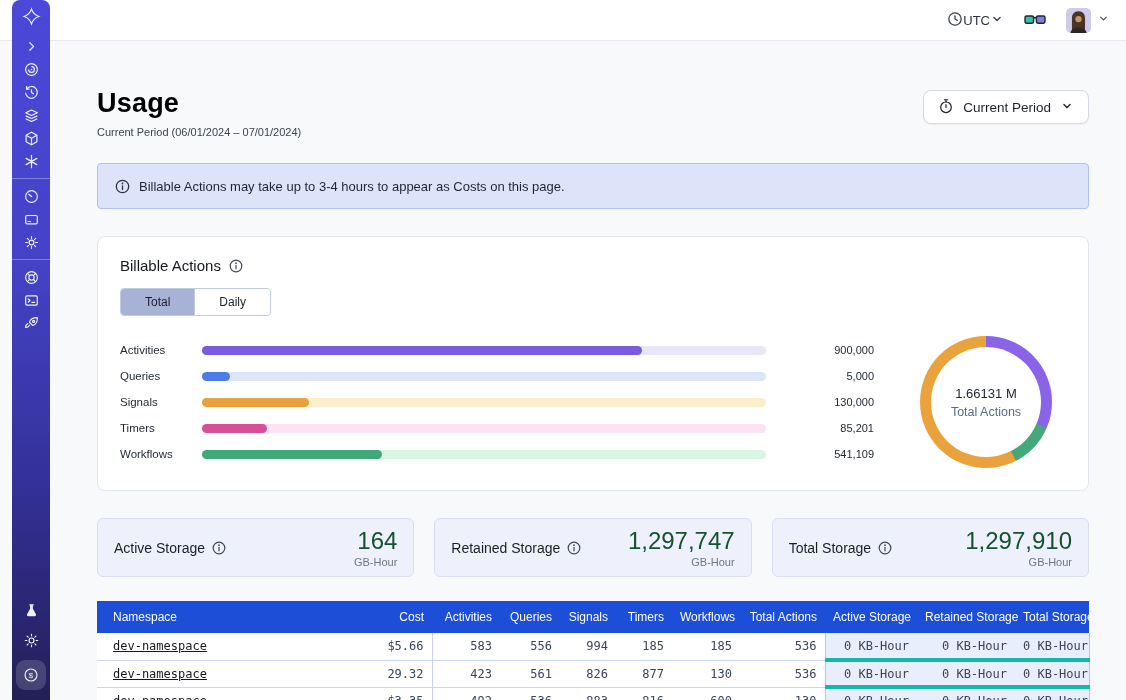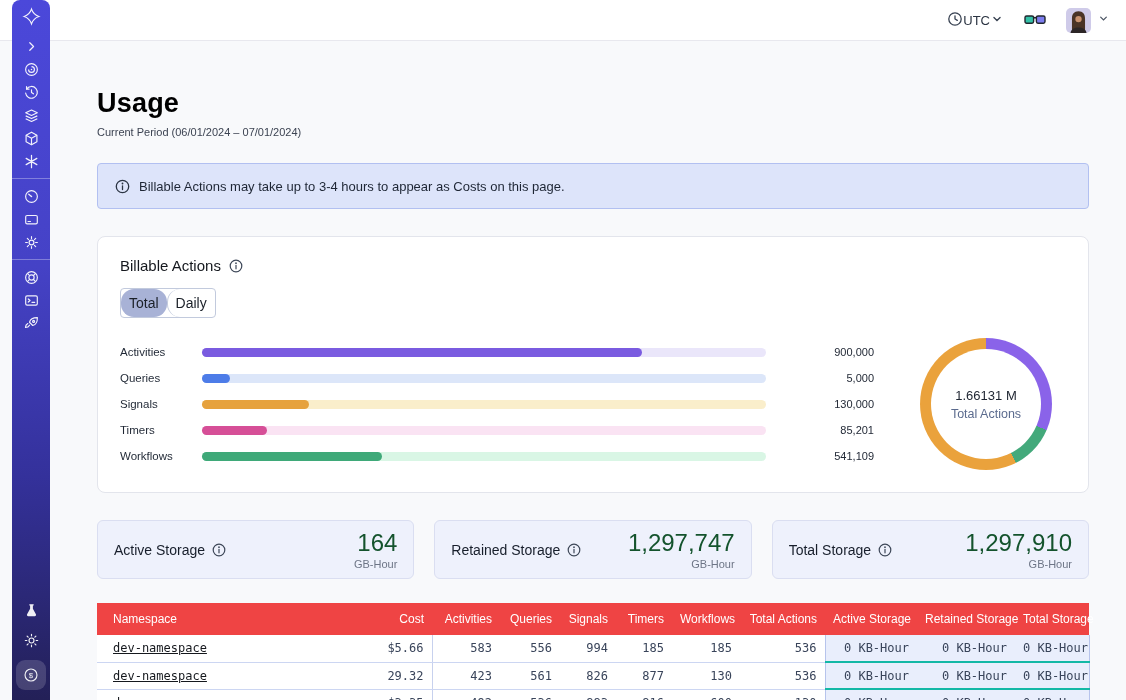--- a/index.html
+++ b/index.html
@@ -41,21 +41,21 @@
     border-radius:4px; display:flex; align-items:center; gap:9px; padding:0 17px;
     font-size:13px; color:#1e2635; }
 
   .card { background:#fff; border:1px solid #e3e5ec; border-radius:8px; }
   .billable { margin-top:27px; padding:20px 22px 22px 22px; }
   .card-title-row { display:flex; align-items:center; gap:8px; }
   .card-title { font-size:15px; color:#15181e; }
   .info { color:#3d4758; display:inline-flex; cursor:pointer; }
 
   .tabs { margin-top:14px; display:inline-flex; border:1px solid #c2cadd; border-radius:4px; overflow:hidden; }
-  .tab { padding:6px 8px; font-size:14px; color:#1b2028; background:#fff; cursor:pointer;border-radius:13px; }
+  .tab { padding:6px 24px; font-size:12px; color:#1b2028; background:#fff; cursor:pointer; }
   .tab.sel { background:#a8b2d6; }
   .tab + .tab { border-left:1px solid #c2cadd; }
 
   .chart-flex { display:flex; align-items:center; gap:46px; margin-top:20px; }
   .bars { flex:1; display:flex; flex-direction:column; gap:0; }
   .bar-row { display:grid; grid-template-columns:64px 1fr 90px; column-gap:18px; align-items:center; height:26px; }
   .bar-label { font-size:11.5px; color:#1f2734; }
   .bar-track { position:relative; height:9px; border-radius:6px; }
   .bar-fill { position:absolute; left:0; top:0; bottom:0; border-radius:6px; }
   .bar-val { text-align:right; font-size:11px; color:#232a37; }
@@ -72,30 +72,30 @@
   .storage-card { flex:1; height:59px; background:#eef1fc; border:1px solid #dadef1; border-radius:6px;
     display:flex; align-items:center; justify-content:space-between; padding:0 16px; }
   .st-label { display:flex; align-items:center; gap:7px; font-size:14px; color:#171e2b; }
   .st-right { text-align:right; }
   .st-val { font-size:24px; color:#14532d; }
   .st-unit { font-size:11px; color:#6d7586; margin-top:1px; }
 
   
   .table-wrap { margin-top:24px; }
   table { width:100%; border-collapse:collapse; table-layout:fixed; }
-  thead th { background:#ef4444; color:#fff; font-size:12px; font-weight:500; height:32px; padding:0 8px; white-space:nowrap; }
+  thead th { background:#1d4ed8; color:#fff; font-size:12px; font-weight:500; height:32px; padding:0 8px; white-space:nowrap; }
   th.l { text-align:left; padding-left:16px; }
   th.r { text-align:right; }
   tbody td { background:#fff; font-family:"DejaVu Sans Mono", monospace; font-size:12px; color:#39445a;
     height:27px; padding:0 8px; border-bottom:1px solid #ccd6f2; white-space:nowrap; }
   td.r { text-align:right; }
   td.ns { padding-left:16px; }
   td.ns a { color:#15181d; }
   td.divr { border-right:1px solid #c7d1ee; }
-  td.sg { background:#e9eefc; border-bottom:2px solid #14b8a6; }
+  td.sg { background:#e9eefc; border-bottom:4px solid #14b8a6; }
   td.sgf { border-left:1px solid #b7c4ec; }
   td.sgl { border-right:1px solid #b7c4ec; }
 </style>
 </head>
 <body>
 
 <nav class="sidebar">
   <div class="sb-btn">
     <svg width="19" height="19" viewBox="0 0 22 22" fill="none" stroke="currentColor" stroke-width="1.4">
         <path d="M11 2.5C12.4 6.6 15.4 9.6 19.5 11C15.4 12.4 12.4 15.4 11 19.5C9.6 15.4 6.6 12.4 2.5 11C6.6 9.6 9.6 6.6 11 2.5Z"></path>
@@ -235,20 +235,30 @@
   </div>
 </header>
 
 <main class="main">
 
   <div class="page-head">
     <div>
       <h1>Usage</h1>
       <div class="subtitle">Current Period (06/01/2024 – 07/01/2024)</div>
     </div>
+    <button class="period-btn">
+      <span><svg width="16" height="16" viewBox="0 0 20 20" fill="none" stroke="#1c212b" stroke-width="1.5" stroke-linecap="round">
+            <circle cx="10" cy="11.6" r="6.6"></circle>
+            <path d="M8 2.2h4M10 2.2v2.6M10 8.4v3.6"></path>
+          </svg></span>
+      <span>Current Period</span>
+      <span><svg width="14" height="14" viewBox="0 0 16 16" fill="none" stroke="#1c212b" stroke-width="1.5" stroke-linecap="round">
+            <path d="M4.5 6.3L8 9.8l3.5-3.5"></path>
+          </svg></span>
+    </button>
   </div>
 
   <div class="banner">
     <span class="info">
         <svg width="15" height="15" viewBox="0 0 14 14" fill="none" stroke="#2a3342" stroke-width="1.2">
           <circle cx="7" cy="7" r="5.8"></circle>
           <path d="M7 6.4v3.4" stroke-linecap="round"></path>
           <circle cx="7" cy="4.2" r=".85" fill="#2a3342" stroke="none"></circle>
         </svg>
       </span>

